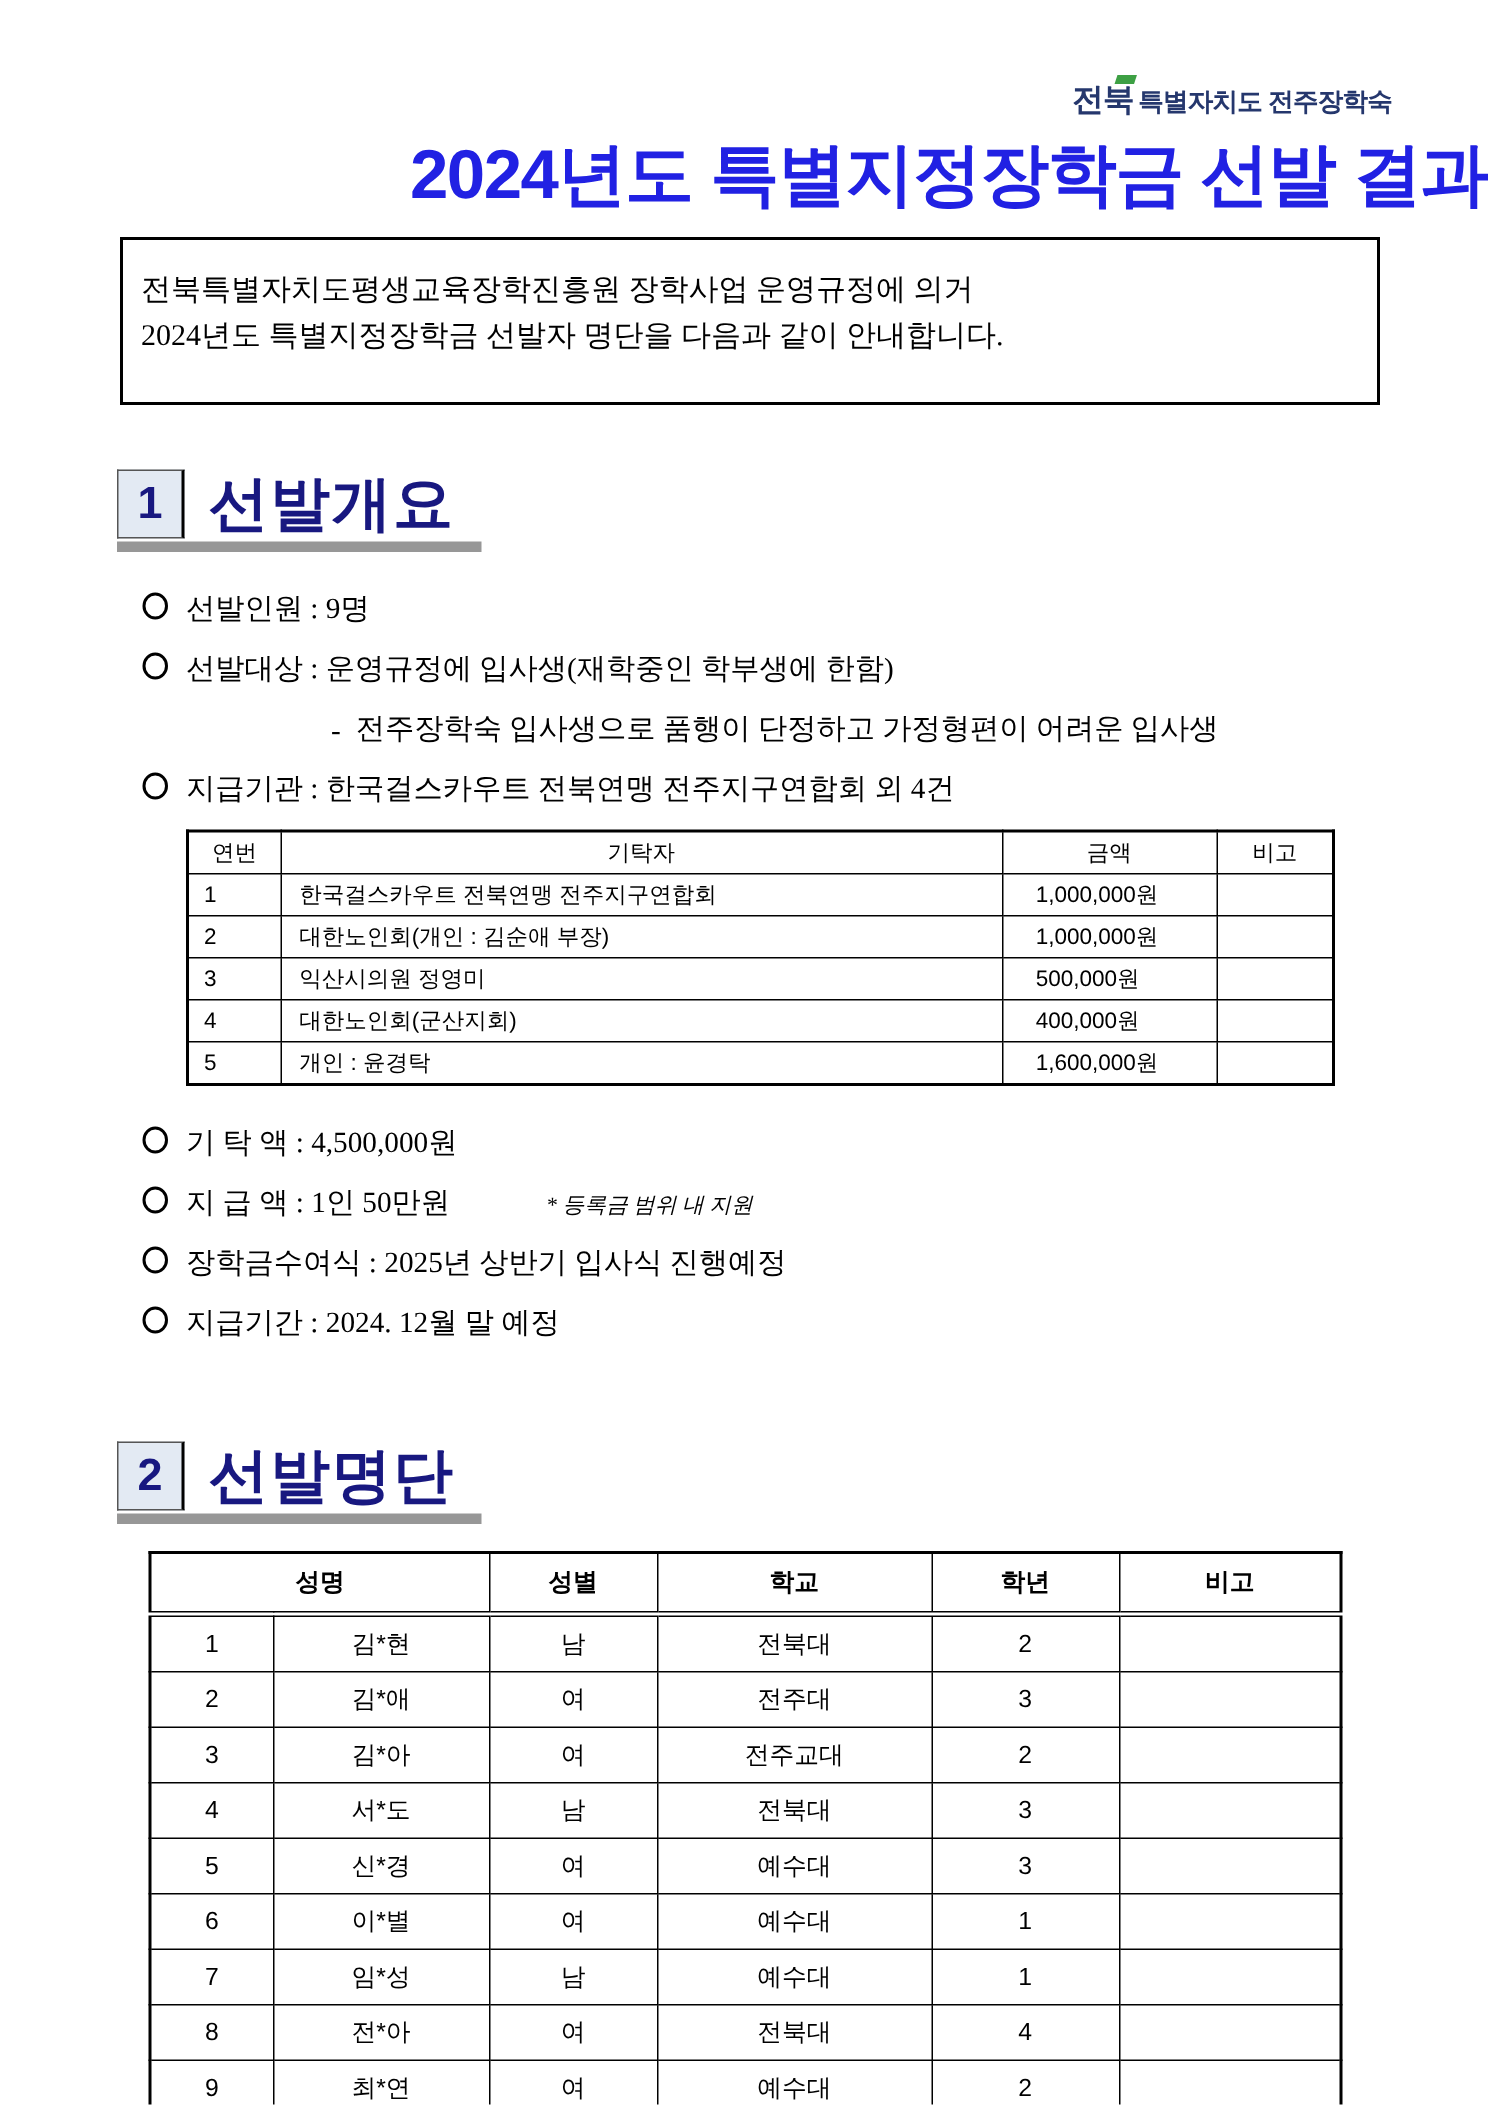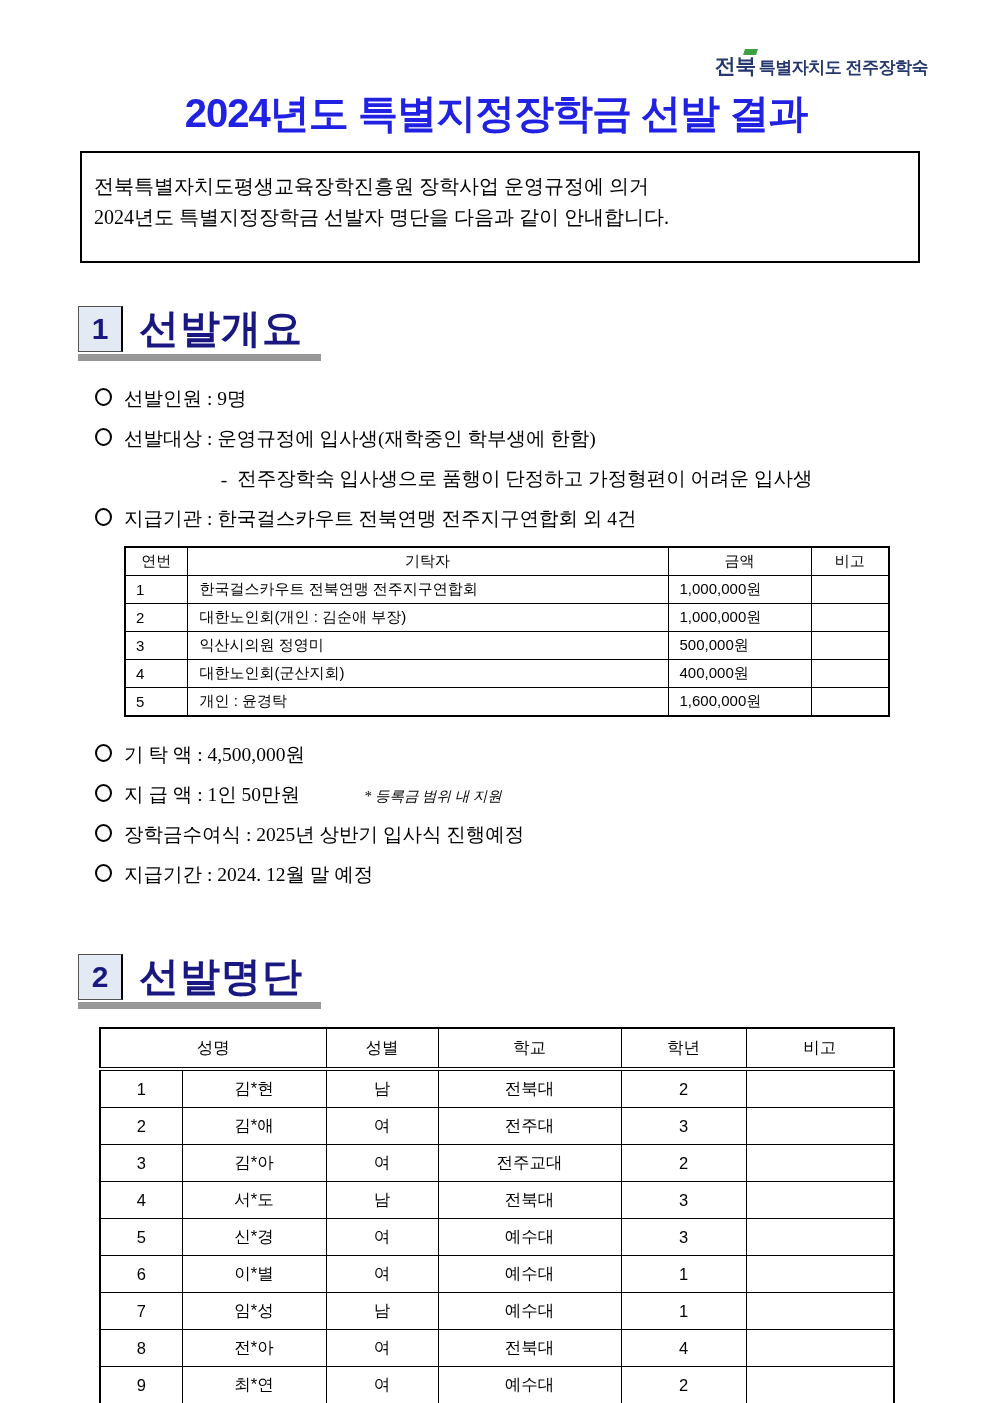--- a/index.html
+++ b/index.html
@@ -24,23 +24,23 @@
   .logo .jeonbuk { font-size:21px; margin-right:3px; position:relative; }
   .logo .jeonbuk .flag {
     position:absolute; top:-5px; right:-1px;
     width:13px; height:6px; background:#3da044;
     transform:skew(-18deg);
   }
 
   
   .title {
     margin:0; padding-top:86px;
-    text-align:center;
-    font-family:"Liberation Sans","DejaVu Sans",sans-serif;
-    font-weight:bold; font-size:40px; letter-spacing:-1px;
+    text-align:right;
+    font-family:"Liberation Sans","DejaVu Sans",sans-serif;
+    font-weight:bold; font-size:46px; letter-spacing:-1px;
     color:#2121e3;
   }
 
   
   .intro-box {
     width:812px; margin:10px 0 0 80px;
     border:2px solid #000;
     padding:18px 12px 28px 12px;
     font-size:20px; line-height:1.55;
   }
@@ -84,34 +84,34 @@
     border:2px solid #000;
     font-family:"Liberation Sans","DejaVu Sans",sans-serif;
     font-size:15px;
     table-layout:fixed; width:764px;
   }
   .donor-table th, .donor-table td { border:1px solid #000; height:27px; padding:0 8px; overflow:hidden; }
   .donor-table th { font-weight:normal; text-align:center; }
   .donor-table td { text-align:left; }
   .donor-table td.cell-no { padding-left:10px; }
   .donor-table td.cell-donor { padding-left:12px; }
-  .donor-table td.cell-amt { padding-left:11px;margin-top:36px; }
+  .donor-table td.cell-amt { padding-left:22px;margin-top:36px; }
   .c-no { width:62px; } .c-donor { width:481px; } .c-amt { width:143px; } .c-note { width:78px; }
 
   
   .sel-table {
     margin:18px 0 0 99px;
     border-collapse:collapse;
     border:2px solid #000;
     font-family:"Liberation Sans","DejaVu Sans",sans-serif;
     font-size:16.5px;
     table-layout:fixed; width:794px;
   }
   .sel-table th, .sel-table td { border:1px solid #000; text-align:center; padding:0 4px; overflow:hidden; }
-  .sel-table thead th { height:38px; font-weight:normal; border-bottom:4px double #000; }
+  .sel-table thead th { height:38px; font-weight:bold; border-bottom:4px double #000; }
   .sel-table tbody td { height:36px; }
   .s-no { width:82px; } .s-name { width:144px; } .s-sex { width:112px; }
   .s-school { width:183px; } .s-year { width:125px; } .s-note { width:148px; }
 
   .spacer-38 { height:38px; }
   .spacer-48 { height:48px; }
 </style>
 </head>
 <body>
 

